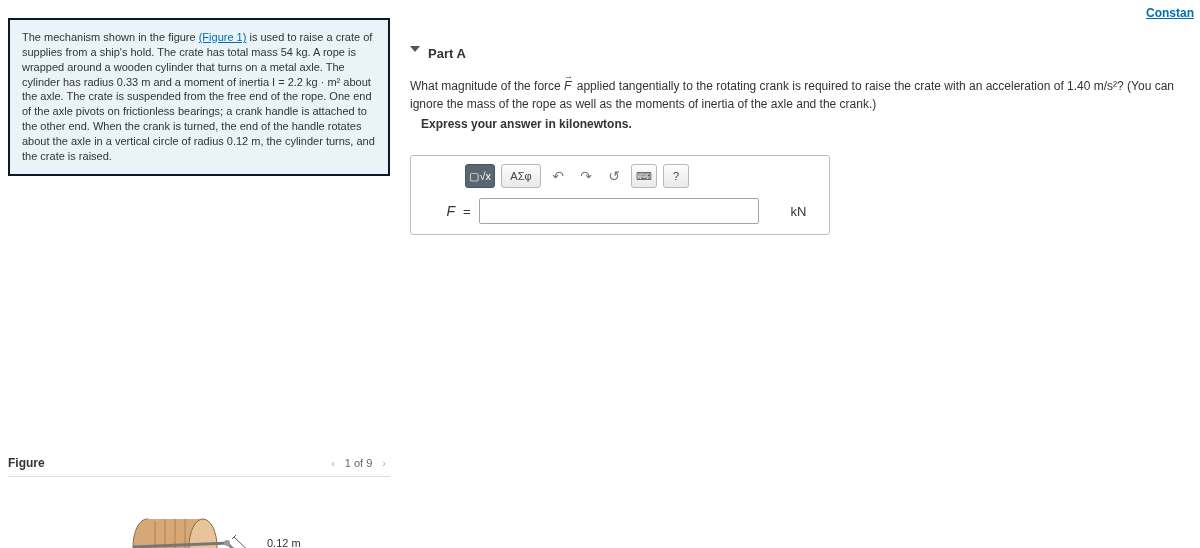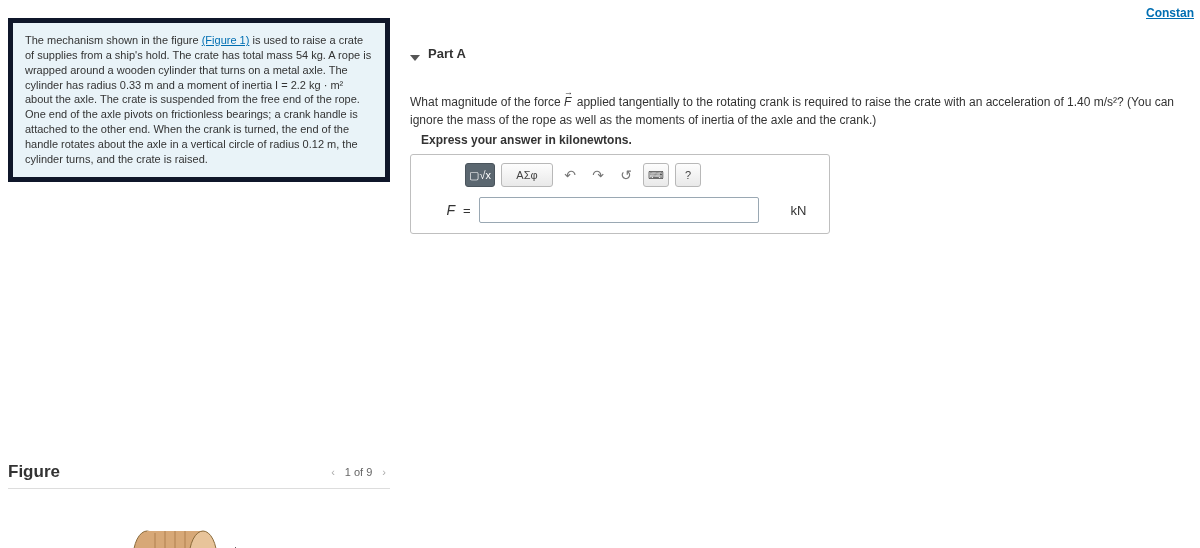--- a/index.html
+++ b/index.html
@@ -24,42 +24,42 @@
     font-weight: bold;
   }
   .left-col {
     position: absolute;
     left: 8px;
     top: 18px;
     width: 382px;
   }
   .problem-box {
     background: #e9f3f8;
-    border: 5px solid #0f172a;
+    border: 2px solid #0f172a;
     padding: 10px 12px;
     font-size: 11px;
     line-height: 1.35;
     color: #333;
   }
   .problem-box .fig-link {
     color: #006eb2;
     text-decoration: underline;
     cursor: pointer;
   }
   .figure-section {
     margin-top: 280px;
   }
   .figure-header {
     display: flex;
     justify-content: space-between;
     align-items: center;
     padding-bottom: 6px;
   }
   .figure-title {
-    font-size: 17px;
+    font-size: 12px;
     font-weight: bold;
     color: #333;
   }
   .fig-nav {
     display: flex;
     align-items: center;
     gap: 6px;
     font-size: 11px;
     color: #666;
   }
@@ -76,26 +76,26 @@
   }
   .mech-svg { display:block; margin: 0 auto; }
   .right-col {
     position: absolute;
     left: 410px;
     top: 46px;
     width: 780px;
   }
   .part-header {
     display: flex;
-    align-items: flex-end;
+    align-items: flex-start;
     gap: 8px;
     font-size: 13px;
     font-weight: bold;
     color: #333;
-    margin-bottom: 32px;
+    margin-bottom: 16px;
   }
   .caret {
     width: 0; height: 0;
     border-left: 5px solid transparent;
     border-right: 5px solid transparent;
     border-top: 6px solid #555;
     cursor: pointer;
   }
   .question-text {
     font-size: 12px;
@@ -111,21 +111,21 @@
     content: "→";
     position: absolute;
     top: -9px;
     left: 0;
     font-size: 9px;
     font-style: normal;
   }
   .instruction {
     font-size: 12px;
     font-weight: bold;
-    margin-bottom: 7px;
+    margin-bottom: 24px;
     padding-left: 11px;
   }
   .answer-box {
     border: 1px solid #bfbfbf;
     border-radius: 3px;
     background: #fff;
     width: 420px;
     padding: 8px 10px 10px 10px;
   }
   .toolbar {
@@ -147,21 +147,21 @@
     font-size: 11px;
     color: #444;
     cursor: pointer;
   }
   .tool-btn.dark {
     background: #5b6770;
     color: #fff;
     border-color: #4a545c;
     width: 30px;
   }
-  .tool-btn.wide { width: 52px; }
+  .tool-btn.wide { width: 40px; }
   .tool-btn.nb { border:none; background:none; width:22px; color:#777; font-size:14px;}
   .answer-row {
     display: flex;
     align-items: center;
     gap: 8px;
   }
   .fvar {
     font-style: italic;
     font-size: 14px;
     color: #333;

